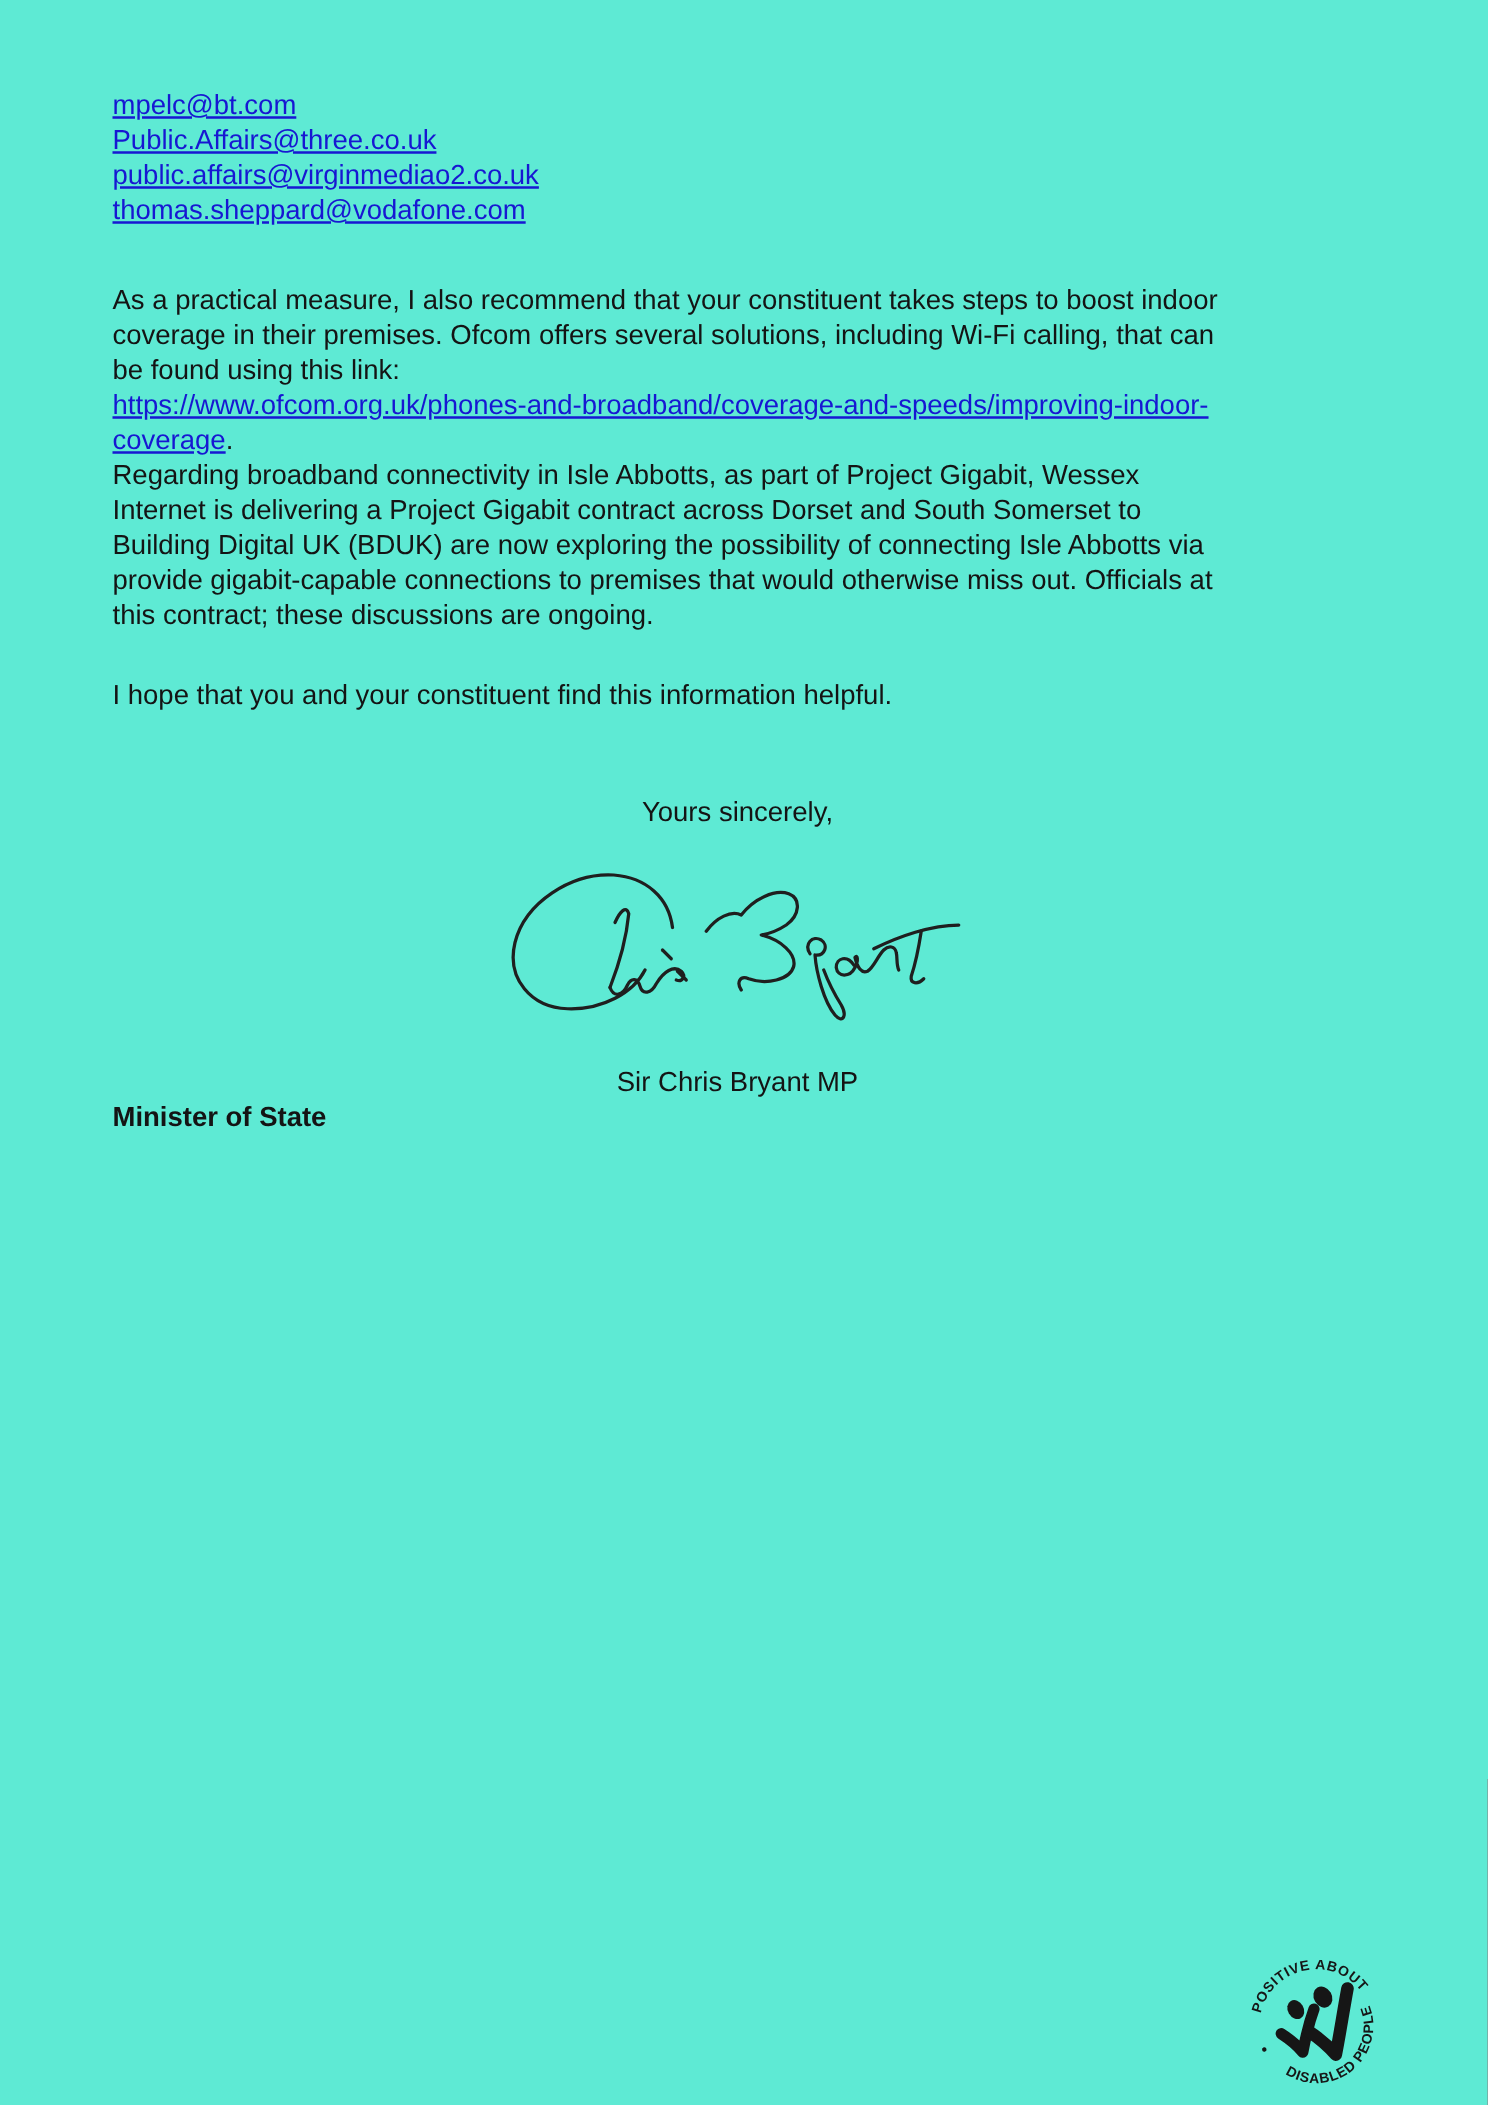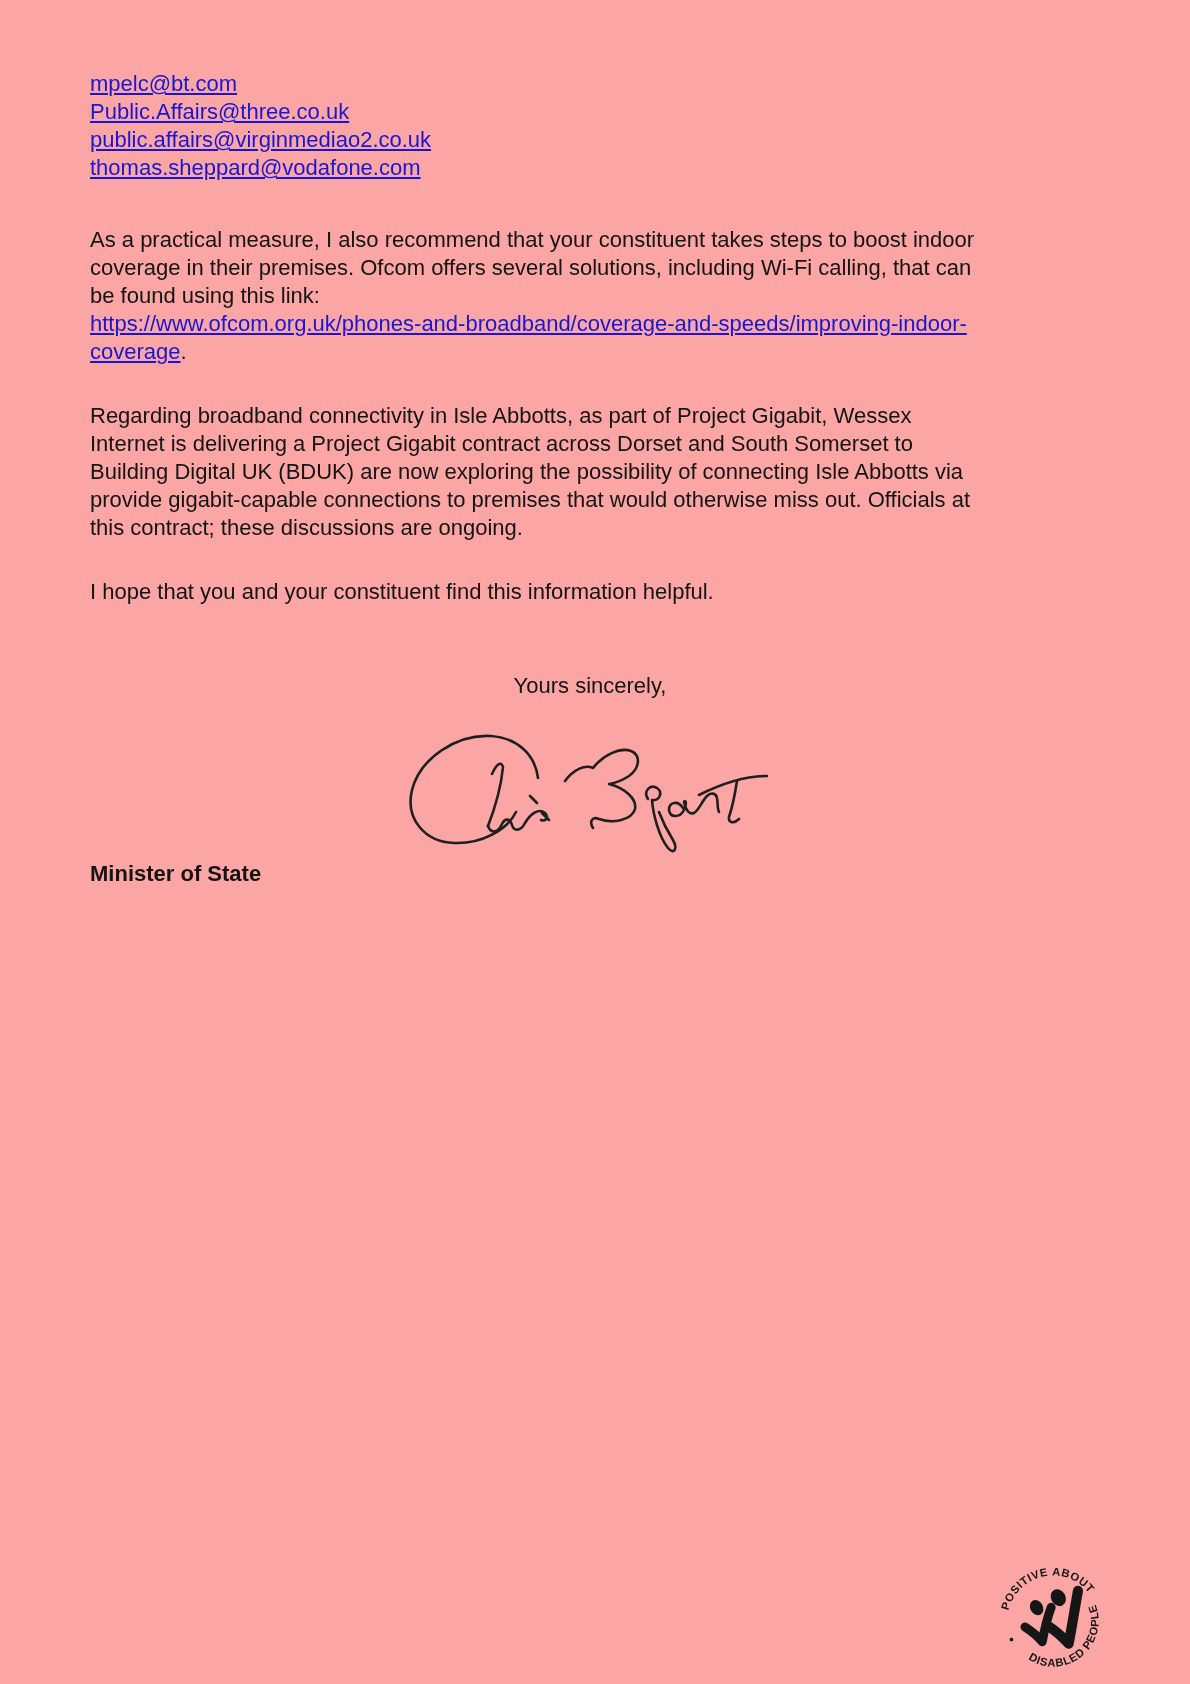--- a/index.html
+++ b/index.html
@@ -22,21 +22,21 @@
     top: 70px;
     width: 1000px;
   }
   .line { white-space: nowrap; }
   a.doc-link {
     color: var(--link-color, #1717D2);
     text-decoration: underline;
     cursor: pointer;
   }
   .para-indoor { margin-top: 44px; }
-  .para-broadband { margin-top: 36px; }
+  .para-broadband { }
   .para-hope { margin-top: 36px; }
   .closing-block { margin-top: 66px; text-align: center; }
   .signature-block { margin-top: 30px; text-align: center; }
   .signature-block svg { display: block; margin: 0 auto; }
   .signatory-name { margin-top: 28px; text-align: center; }
   .signatory-title { font-weight: bold; }
   .badge {
     position: absolute;
     left: 1000px;
     top: 1568px;
@@ -48,21 +48,21 @@
     font-family: "Liberation Sans", sans-serif;
     font-size: 10.6px;
     font-weight: bold;
     letter-spacing: 0.6px;
     fill: #161616;
   }
 </style>
 </head>
 <body>
 
-<div class="page" style="background: #fca5a5; color: rgb(20, 20, 20);">
+<div class="page" style="background: #5eead4; color: rgb(20, 20, 20);">
   <div class="content">
 
     <div class="email-block">
       <div class="line"><a class="doc-link">mpelc@bt.com</a></div>
       <div class="line"><a class="doc-link">Public.Affairs@three.co.uk</a></div>
       <div class="line"><a class="doc-link">public.affairs@virginmediao2.co.uk</a></div>
       <div class="line"><a class="doc-link">thomas.sheppard@vodafone.com</a></div>
     </div>
 
     <div class="para-indoor">
@@ -106,20 +106,21 @@
 
           <path d="M 688,806 C 683,798 674,800 674,808 C 675,816 685,816 689,808 C 692,802 691,797 689,800 C 691,808 694,813 699,811 C 704,808 707,799 712,794 C 716,790 721,791 722,796 C 723,800 722,806 724,810"></path>
 
           <path d="M 742,779 C 740,792 737,806 734,815 C 733,821 739,822 744,817"></path>
 
           <path d="M 704,793 C 724,783 750,774 772,774"></path>
         </g>
       </svg>
     </div>
 
+    <div class="signatory-name">Sir Chris Bryant MP</div>
     <div class="signatory-title">Minister of State</div>
 
   </div>
 
   <div class="badge">
     <svg width="106" height="106" viewBox="0 0 100 100" aria-hidden="true">
       <defs>
         <path id="arcTop" d="M 9.6,64.7 A 43,43 0 1 1 90.4,64.7"></path>
         <path id="arcBottom" d="M 12.8,71.5 A 43,43 0 0 0 89,31.8"></path>
       </defs>

